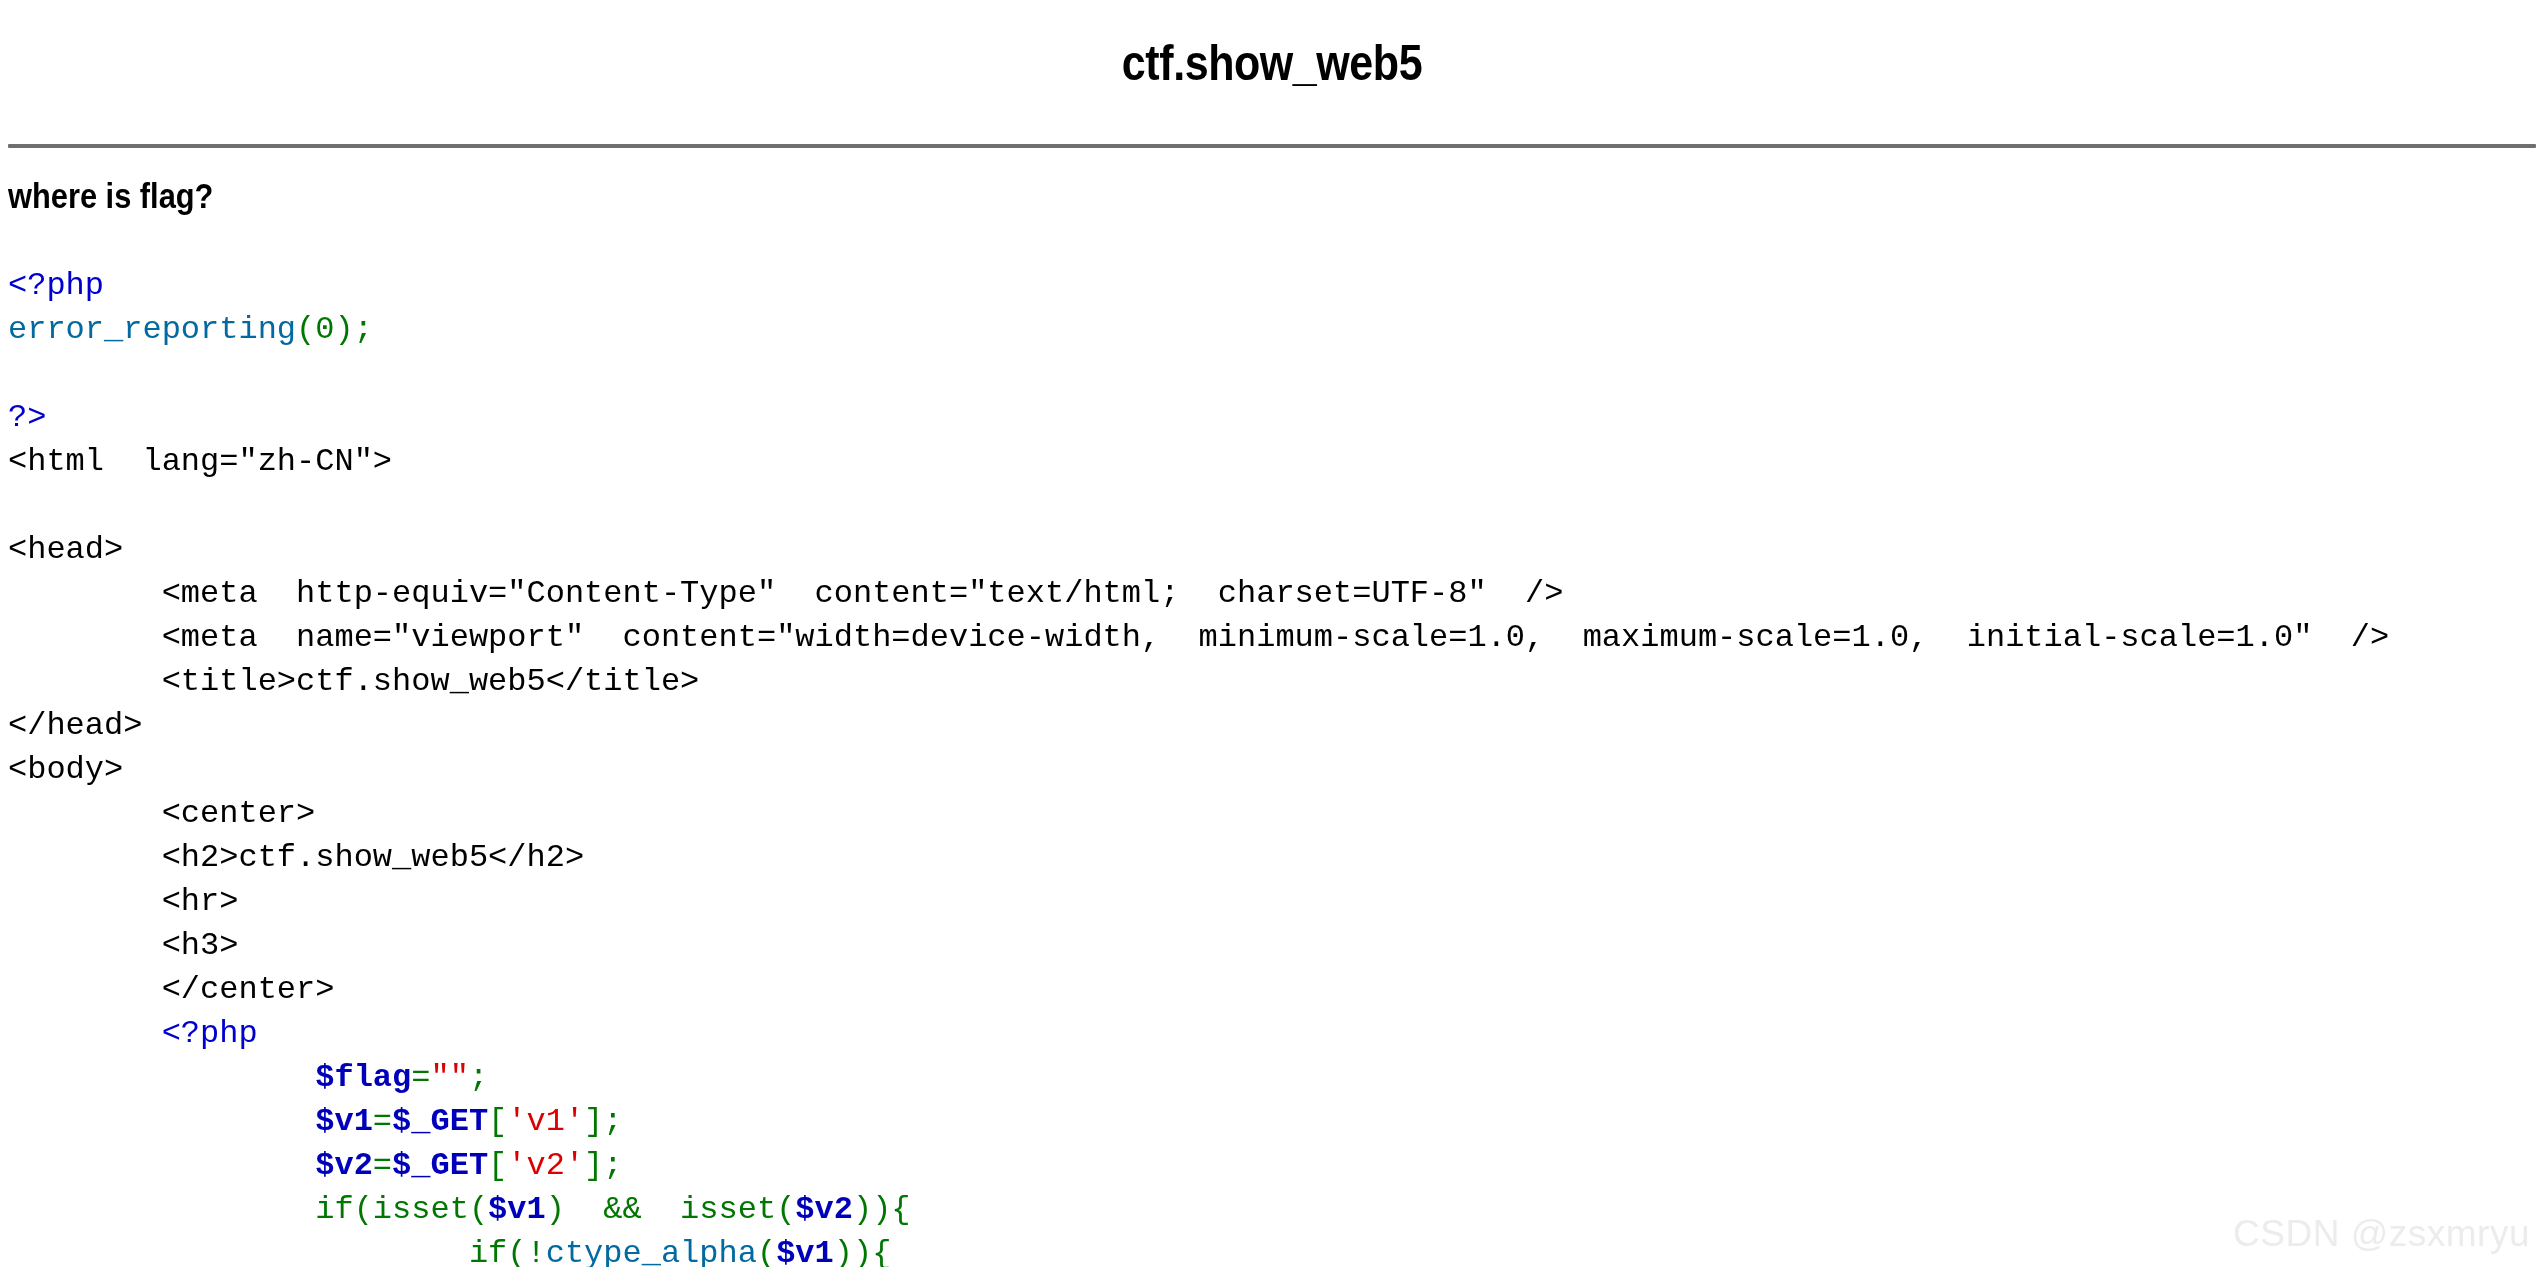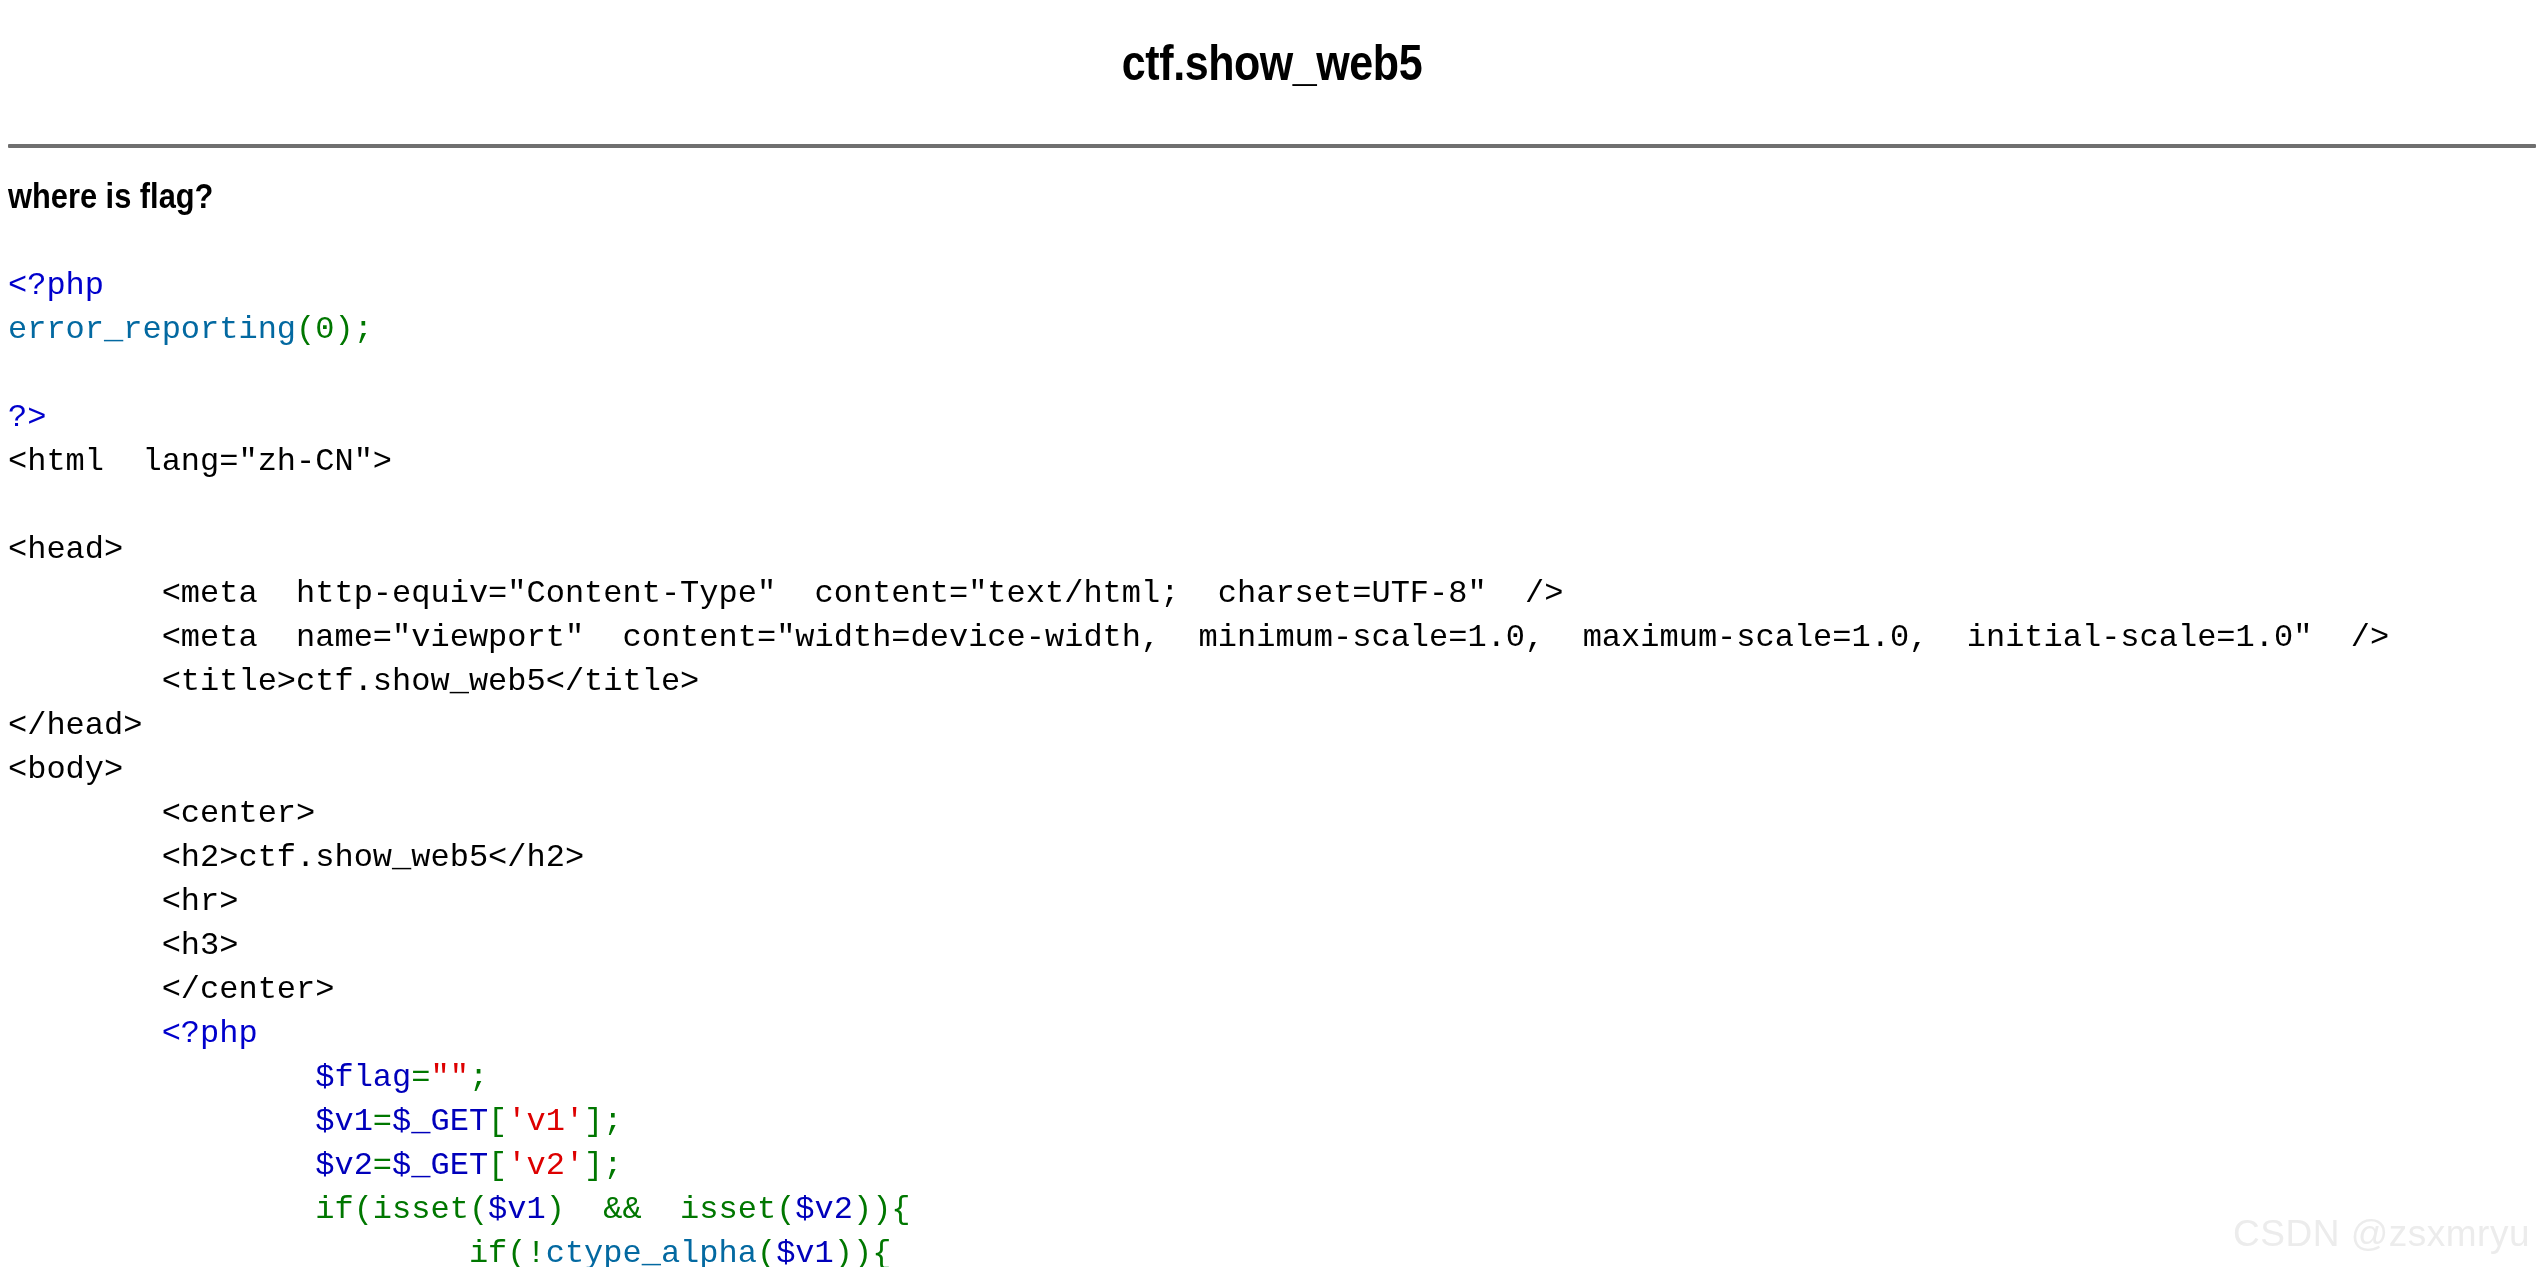--- a/index.html
+++ b/index.html
@@ -71,21 +71,21 @@
     letter-spacing: 0px;
   }
   .code-listing .ln {
     display: block;
     height: 44px;
     white-space: pre;
   }
 
   
   .tok-php   { color: #0000cc; margin-top: 36px; }
-  .tok-var   { color: #0000bb; font-weight: normal; }
+  .tok-var   { color: #0000bb; font-weight: bold; }
   .tok-fn    { color: #0369a1; }
   .tok-kw    { color: #007700; }
   .tok-str   { color: #dd0000; }
   .tok-html  { color: #000000; }
 
   
   .watermark {
     position: absolute;
     right: 14px;
     bottom: 12px;

